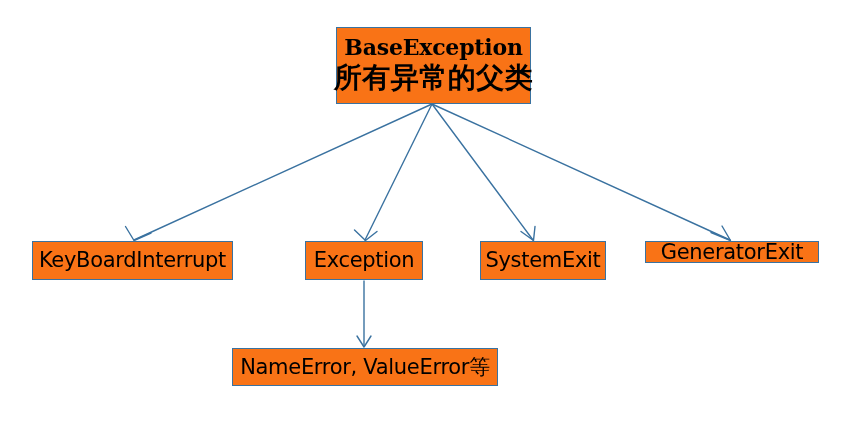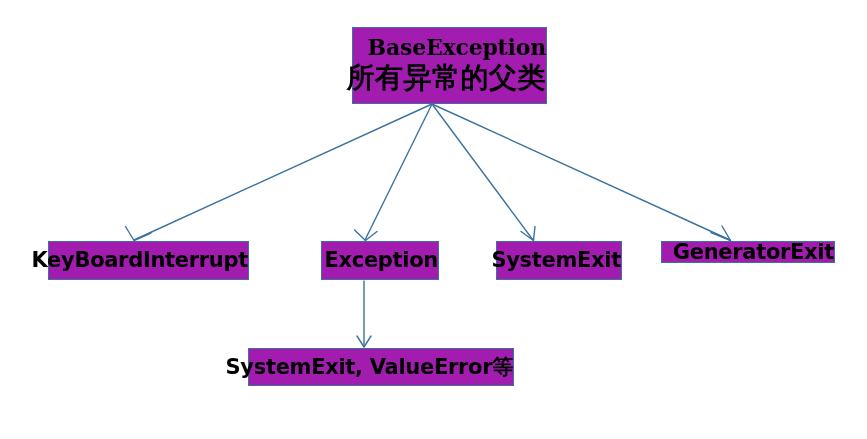--- a/index.html
+++ b/index.html
@@ -20,30 +20,29 @@
     left: 0;
     top: 0;
     width: 867px;
     height: 439px;
     pointer-events: none;
   }
   .node {
     position: absolute;
     box-sizing: border-box;
     border: 1px solid #3A72A0;
-    background: #a21caf;
+    background: #f97316;
     display: flex;
     flex-direction: column;
-    align-items: flex-end;
+    align-items: center;
     justify-content: center;
     text-align: center;
     color: #000000;
     line-height: 1.16;
     white-space: nowrap;
-    margin-left: 16px;
   }
   .node-root {
     left: 336px;
     top: 27px;
     width: 195px;
     height: 77px;
     font-weight: bold;
     padding-bottom: 2px;
   }
   .node-root .line-latin {
@@ -55,21 +54,21 @@
   .node-root .line-cjk {
     font-family: "DejaVu Sans", sans-serif;
     font-size: 28px;
     font-weight: bold;
     letter-spacing: 0.5px;
     margin-top: 1px;
   }
   .node-child {
     font-family: "DejaVu Sans", sans-serif;
     font-size: 21px;
-    font-weight: bold;
+    font-weight: normal;
     letter-spacing: -0.3px;
   }
   .node-kbi   { left: 32px;  top: 241px; width: 201px; height: 39px; }
   .node-exc   { left: 305px; top: 241px; width: 118px; height: 39px; }
   .node-sys   { left: 480px; top: 241px; width: 126px; height: 39px; }
   .node-gen   { left: 645px; top: 241px; width: 174px; height: 22px; }
   .node-leaf  { left: 232px; top: 348px; width: 266px; height: 38px;
                 font-size: 21px; letter-spacing: -0.3px; }
 </style>
 </head>
@@ -122,16 +121,16 @@
 
   <div class="node node-child node-exc">
     <span>Exception</span>
   </div>
 
   <div class="node node-child node-gen">
     <span>GeneratorExit</span>
   </div>
 
   <div class="node node-child node-leaf">
-    <span>SystemExit, ValueError等</span>
+    <span>NameError, ValueError等</span>
   </div>
 
 </div>
 
 </body></html>

